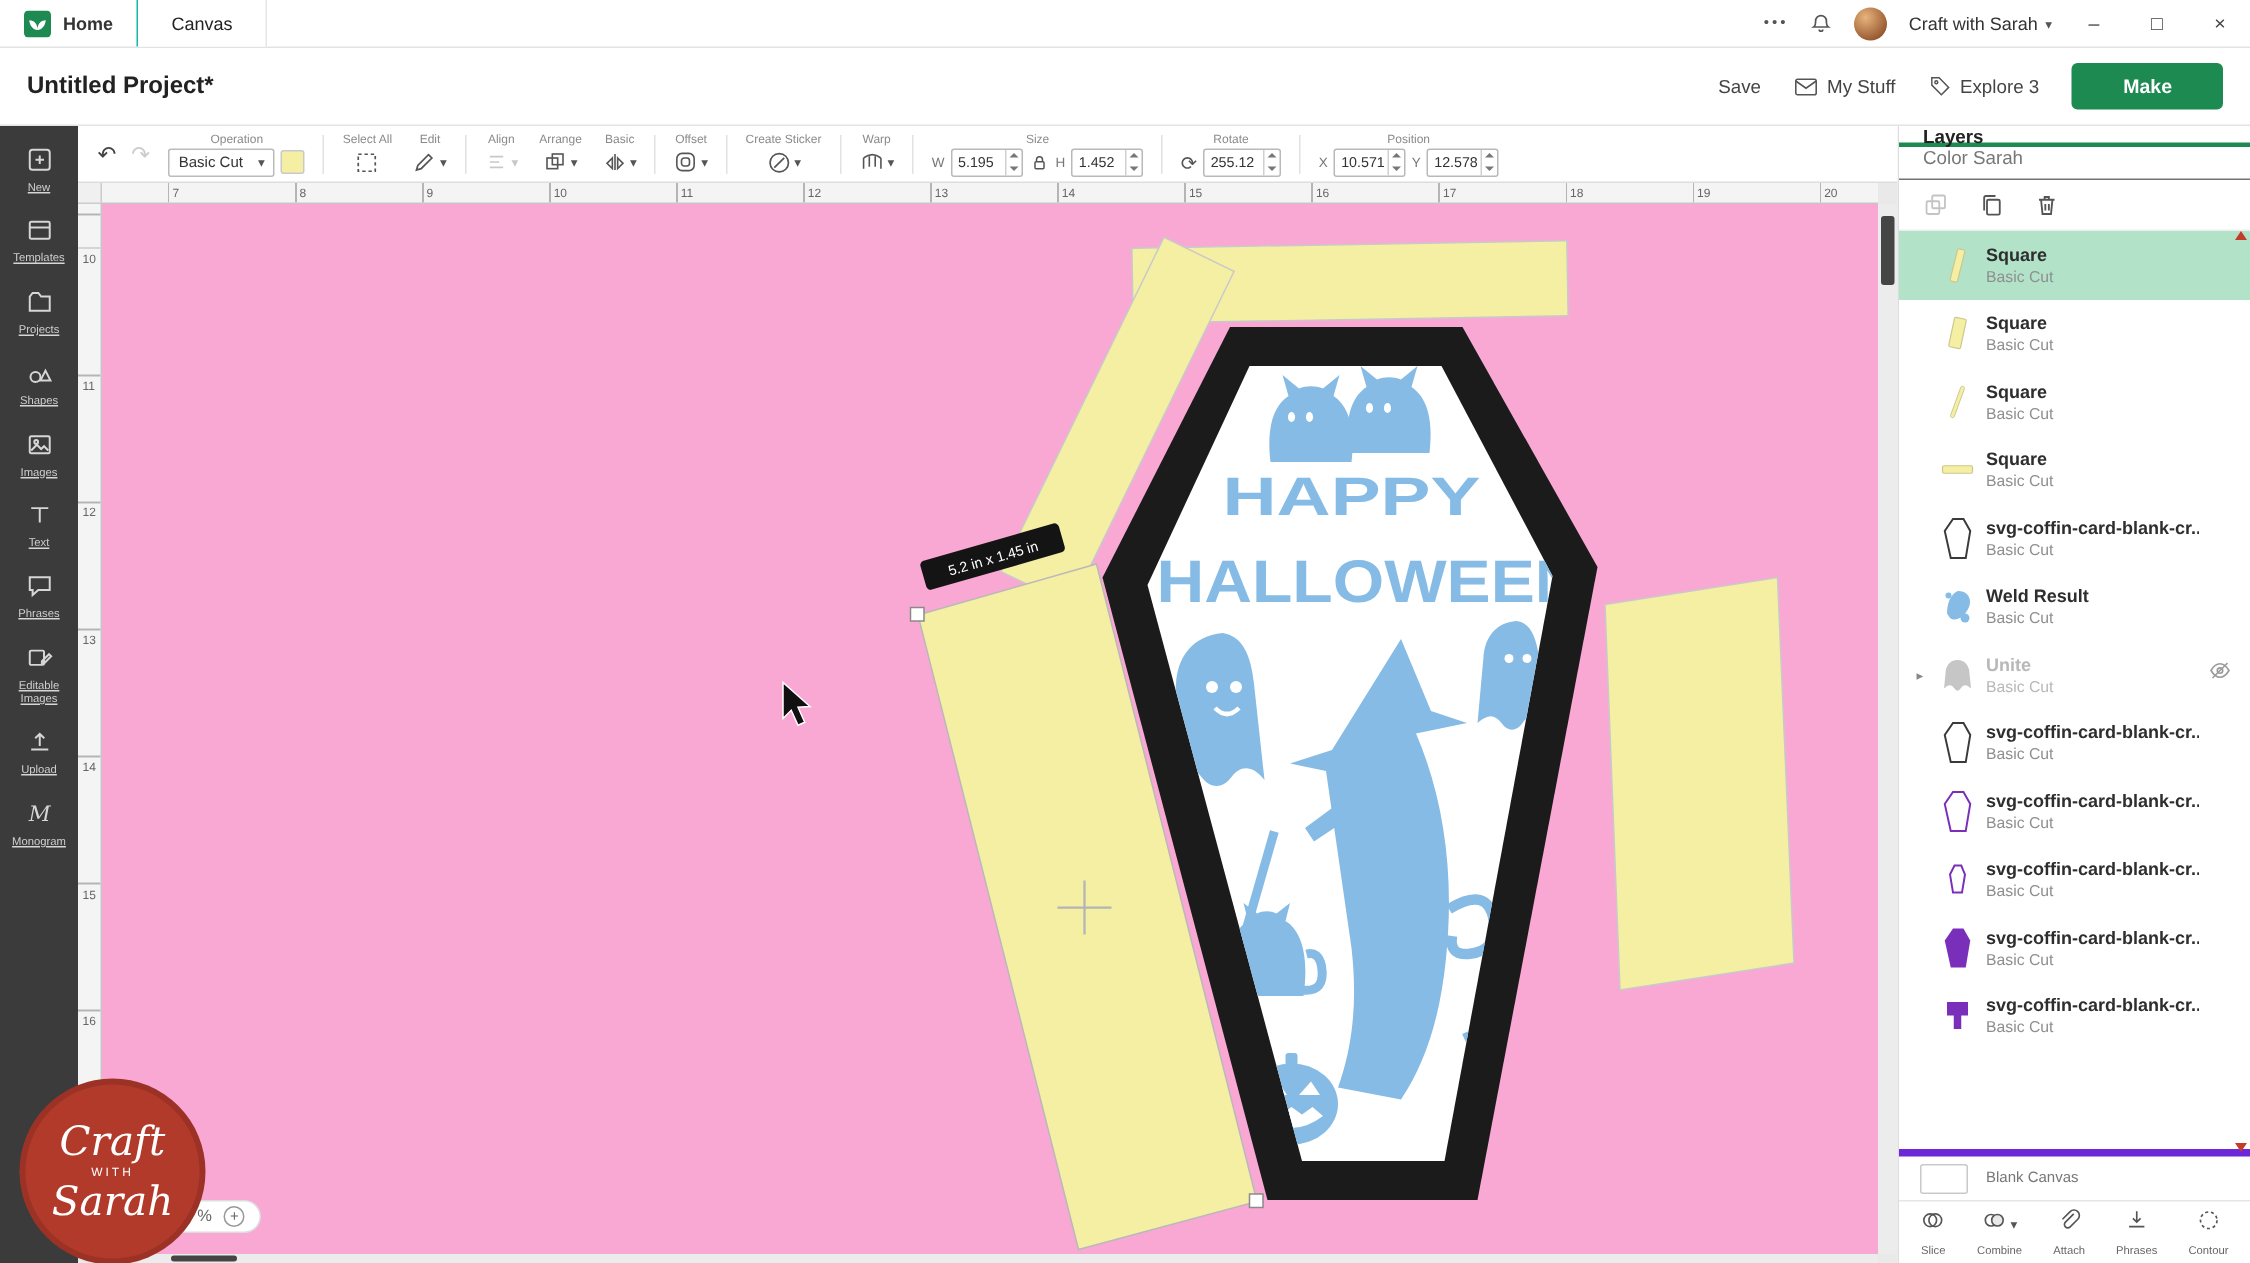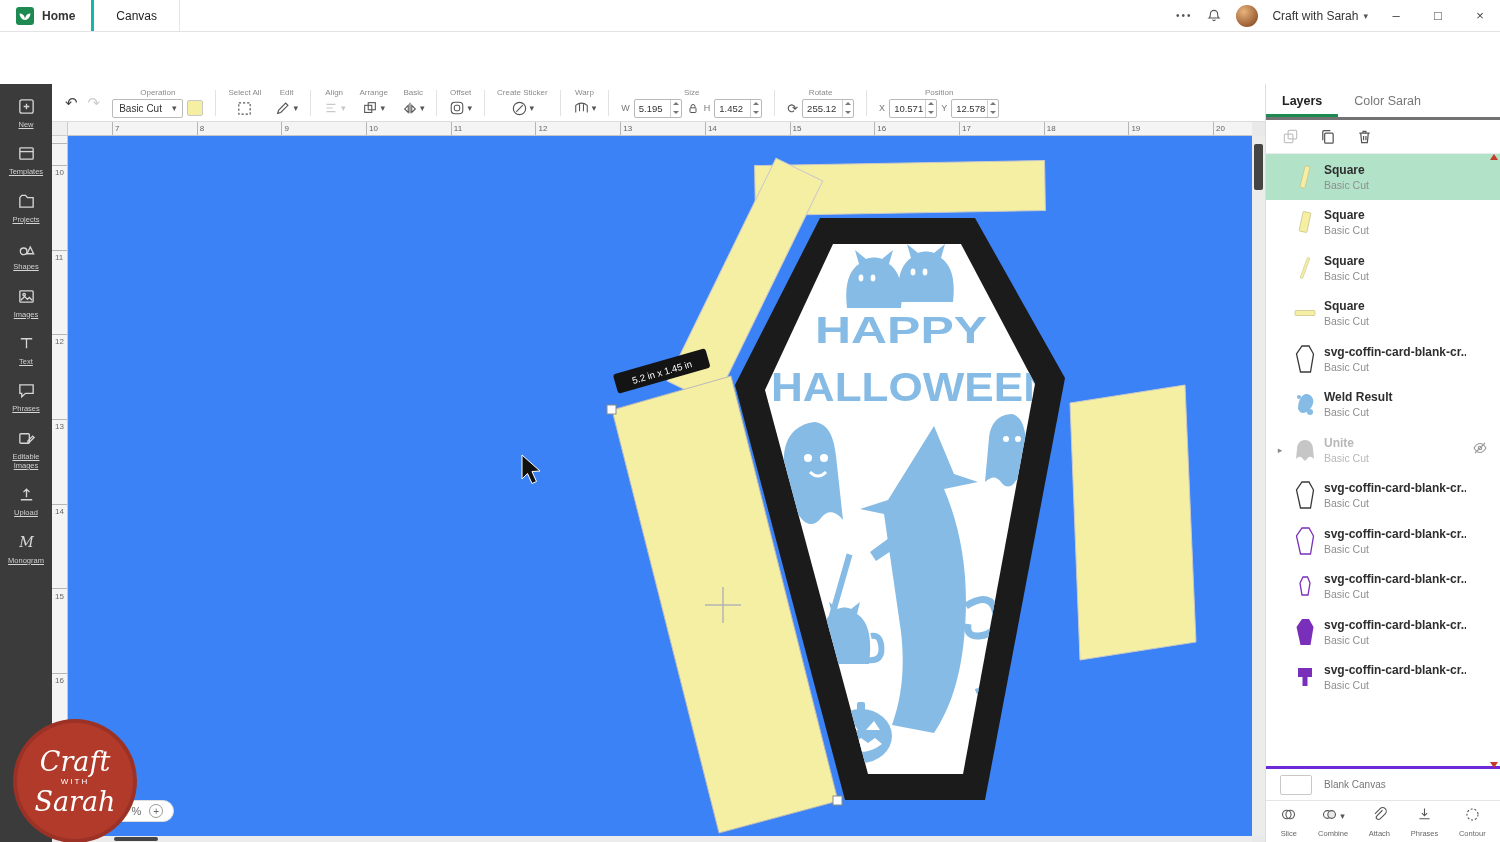--- a/index.html
+++ b/index.html
@@ -6,21 +6,21 @@
   html,body { width:1500px; height:842px; overflow:hidden; background:#fff;
               font-family:"Liberation Sans", sans-serif; }
   .app { position:relative; width:1500px; height:842px; background:#fff; }
 
   
   .titlebar { position:absolute; left:0; top:0; right:0; height:32px; background:#fff;
               border-bottom:1px solid #e3e3e3; display:flex; align-items:center; }
   .tab-home { display:flex; align-items:center; gap:8px; padding:0 16px; height:100%; }
   .tab-home span { font-size:12px; color:#333; font-weight:600; }
   .tab-canvas { height:100%; display:flex; align-items:center; padding:0 22px;
-                border-left:3px solid #14b8a6; border-right:1px solid #e6e6e6;
+                border-left:1px solid #14b8a6; border-right:1px solid #e6e6e6;
                 font-size:12px; color:#222; background:#fff; }
   .tb-right { margin-left:auto; display:flex; align-items:center; gap:14px; padding-right:6px; }
   .dots { font-size:10px; color:#555; letter-spacing:2px; }
   .bell svg { display:block; }
   .avatar { width:22px; height:22px; border-radius:50%;
             background:radial-gradient(circle at 35% 30%, #e8b37c, #9c5f34 70%, #6e3f20); }
   .account { font-size:12px; color:#333; display:flex; align-items:center; gap:5px; }
   .caret { font-size:9px; color:#555; }
   .winbtn { width:28px; text-align:center; font-size:13px; color:#444; }
 
@@ -74,59 +74,59 @@
   .ruler-h { position:absolute; left:16px; top:0; width:1184px; height:14px; background:#f4f4f4;
              border-bottom:1px solid #c6c6c6;
              background-image:repeating-linear-gradient(to right,#b5b5b5 0 1px,transparent 1px 84.7px);
              background-position:44px 0; }
   .ruler-h span { position:absolute; top:2px; font-size:8px; color:#666; }
   .ruler-v { position:absolute; left:0; top:14px; width:16px; height:700px; background:#f4f4f4;
              border-right:1px solid #c6c6c6;
              background-image:repeating-linear-gradient(to bottom,#b5b5b5 0 1px,transparent 1px 84.7px);
              background-position:0 29px; }
   .ruler-v span { position:absolute; left:3px; font-size:8px; color:#666; }
-  .artboard { position:absolute; left:16px; top:14px; width:1184px; height:700px; background:#3b82f6; overflow:hidden; }
+  .artboard { position:absolute; left:16px; top:14px; width:1184px; height:700px; background:#f9a8d4; overflow:hidden; }
   .vscroll { position:absolute; right:0; top:14px; width:13px; bottom:6px; background:#ececec; }
   .vscroll .thumb { position:absolute; left:2px; right:2px; top:8px; height:46px; background:#454545; border-radius:2px; }
   .hscroll { position:absolute; left:16px; right:13px; bottom:0; height:6px; background:#ececec; }
   .hscroll .thumb { position:absolute; top:1px; bottom:1px; left:46px; width:44px; background:#454545; border-radius:2px; }
   .zoom-pill { position:absolute; left:54px; top:678px; height:22px; padding:0 10px; background:#fff;
                border:1px solid #ddd; border-radius:12px; display:flex; align-items:center; gap:8px;
                font-size:11px; color:#666; z-index:8; }
   .zoom-plus { width:14px; height:14px; border:1px solid #999; border-radius:50%; display:flex;
                align-items:center; justify-content:center; font-size:10px; color:#666; }
 
   
   .cws-logo { position:absolute; left:13px; top:719px; width:124px; height:124px; border-radius:50%;
               display:flex; flex-direction:column; align-items:center; justify-content:center;
               color:#fff; z-index:30; box-shadow:inset 0 0 0 4px rgba(0,0,0,.12); }
   .cws-logo .l1, .cws-logo .l3 { font-family:"DejaVu Serif", serif; font-style:italic; font-size:27px; line-height:1; }
   .cws-logo .l2 { font-size:8px; letter-spacing:2px; text-transform:uppercase; margin:2px 0; }
 
   
   .layers-panel { position:absolute; right:0; top:84px; bottom:0; width:235px; background:#fff;
                   border-left:1px solid #ddd; display:flex; flex-direction:column; }
-  .lp-tabs { height:36px; display:flex; border-bottom:3px solid #737373; }
+  .lp-tabs { height:36px; display:flex; border-bottom:1px solid #737373;flex-direction:column; }
   .lp-tab { padding:0 16px; display:flex; align-items:center; font-size:12.5px; color:#777; }
   .lp-tab.active { color:#222; font-weight:600; box-shadow:inset 0 -3px 0 #1d8a52; }
   .lp-tools { height:34px; display:flex; align-items:center; gap:20px; padding:0 16px;
               border-bottom:1px solid #ededed; }
   .lp-tools svg { display:block; }
   .lp-list { flex:1; overflow:hidden; position:relative; }
   .layer-row { height:45.5px; display:flex; align-items:center; padding:0 10px 0 8px; gap:6px; }
   .layer-row.selected { background:#b2e2c8; }
   .lr-chevron { width:12px; font-size:9px; color:#888; text-align:center; }
   .lr-icon { width:26px; height:30px; flex:0 0 26px; }
   .lr-icon svg { display:block; }
   .lr-text { display:flex; flex-direction:column; gap:2px; min-width:0; flex:1; }
   .lr-name { font-size:12px; font-weight:600; color:#2e2e2e; white-space:nowrap; overflow:hidden; }
   .lr-type { font-size:10.5px; color:#8f8f8f; }
   .layer-row.dimmed .lr-name, .layer-row.dimmed .lr-type { color:#b8b8b8; }
   .lr-eye { width:18px; }
-  .lp-blank { height:34px; border-top:3px solid #6d28d9; display:flex; align-items:center; padding:0 14px; gap:12px; }
+  .lp-blank { height:34px; border-top:5px solid #6d28d9; display:flex; align-items:center; padding:0 14px; gap:12px; }
   .blank-swatch { width:32px; height:20px; background:#fff; border:1px solid #c9c9c9; border-radius:2px; }
   .blank-label { font-size:10px; color:#777; }
   .lp-actions { height:42px; border-top:1px solid #e5e5e5; display:flex; align-items:center;
                 justify-content:space-around; padding:0 4px; }
   .act { display:flex; flex-direction:column; align-items:center; gap:2px; color:#555; }
   .act .lbl { font-size:7.5px; color:#666; }
   .act .ic { display:flex; align-items:center; gap:2px; }
   .panel-arrow-up, .panel-arrow-dn { position:absolute; right:2px; width:0; height:0;
       border-left:4px solid transparent; border-right:4px solid transparent; }
   .panel-arrow-up { top:70px; border-bottom:6px solid #c23b2b; }
@@ -160,20 +160,41 @@
       <span class="account">
         <span>Craft with Sarah</span>
         <span class="caret">▾</span>
       </span>
       <span class="winbtn">–</span>
       <span class="winbtn">□</span>
       <span class="winbtn">×</span>
     </div>
   </header>
 
+  <div class="projectbar">
+    <span class="ptitle">Untitled Project*</span>
+    <div class="pb-right">
+      <span class="pb-link">Save</span>
+      <span class="pb-link">
+        <svg width="16" height="14" viewBox="0 0 20 16" fill="none" stroke="#555" stroke-width="1.3">
+          <rect x="1.5" y="1.5" width="17" height="13" rx="1.5"></rect>
+            <path d="M1.5 3l8.5 6 8.5-6"></path>
+        </svg>
+        <span>My Stuff</span>
+      </span>
+      <span class="pb-link">
+        <svg width="15" height="15" viewBox="0 0 20 20" fill="none" stroke="#555" stroke-width="1.3">
+          <path d="M2.5 2.5h6.5l8.5 8.5-6.5 6.5-8.5-8.5z"></path>
+            <circle cx="6.5" cy="6.5" r="1.3"></circle>
+        </svg>
+        <span>Explore 3</span>
+      </span>
+      <button class="make-btn" style="background: rgb(29, 138, 82);">Make</button>
+    </div>
+  </div>
 
   <nav class="sidebar" id="sidebar">
       <div class="sb-item">
       <span class="sb-icon">
           <svg width="19" height="19" viewBox="0 0 20 20" fill="none" stroke="currentColor" stroke-width="1.4">
             <rect x="3" y="3" width="14" height="14" rx="2"></rect>
             <path d="M10 7v6M7 10h6"></path>
           </svg>
         </span>
       <span class="sb-label">New</span>

